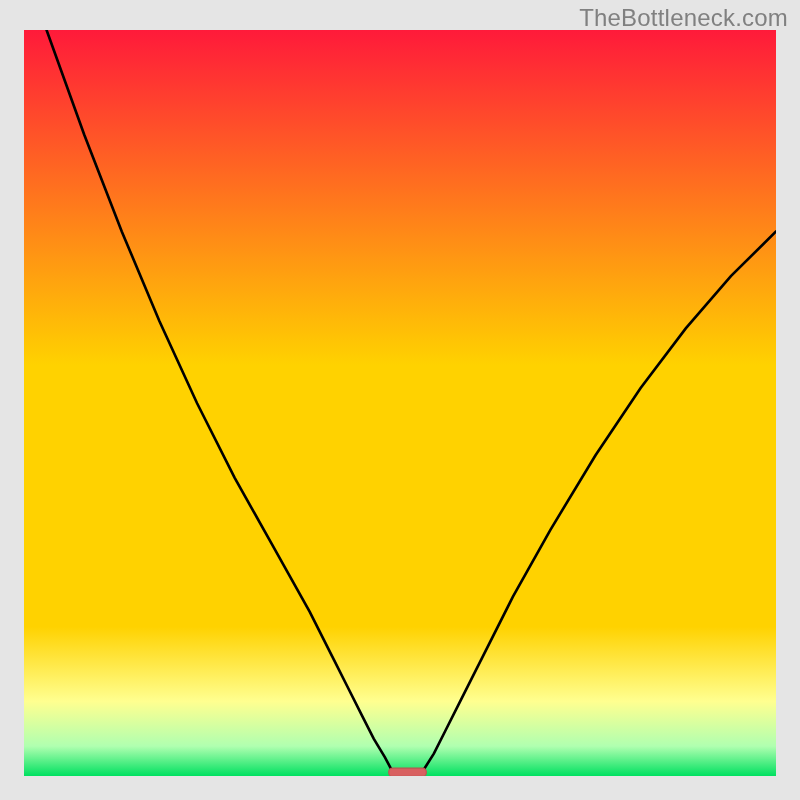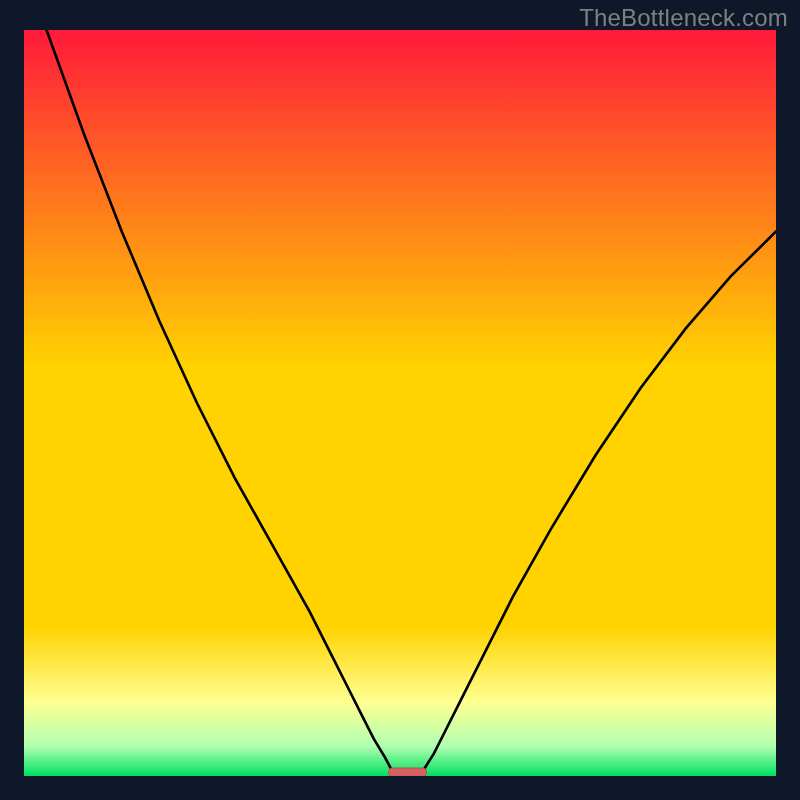--- a/index.html
+++ b/index.html
@@ -10,21 +10,21 @@
     overflow: hidden;
     background: #000;
     font-family: Arial, Helvetica, sans-serif;
   }
   .frame {
     position: absolute;
     left: 0;
     top: 0;
     width: 800px;
     height: 800px;
-    background: #0f172a;
+    background: #e5e5e5;
   }
   .watermark {
     position: absolute;
     top: 4px;
     right: 12px;
     color: #808080;
     font-size: 24px;
     font-weight: 400;
     letter-spacing: 0.2px;
     z-index: 10;

